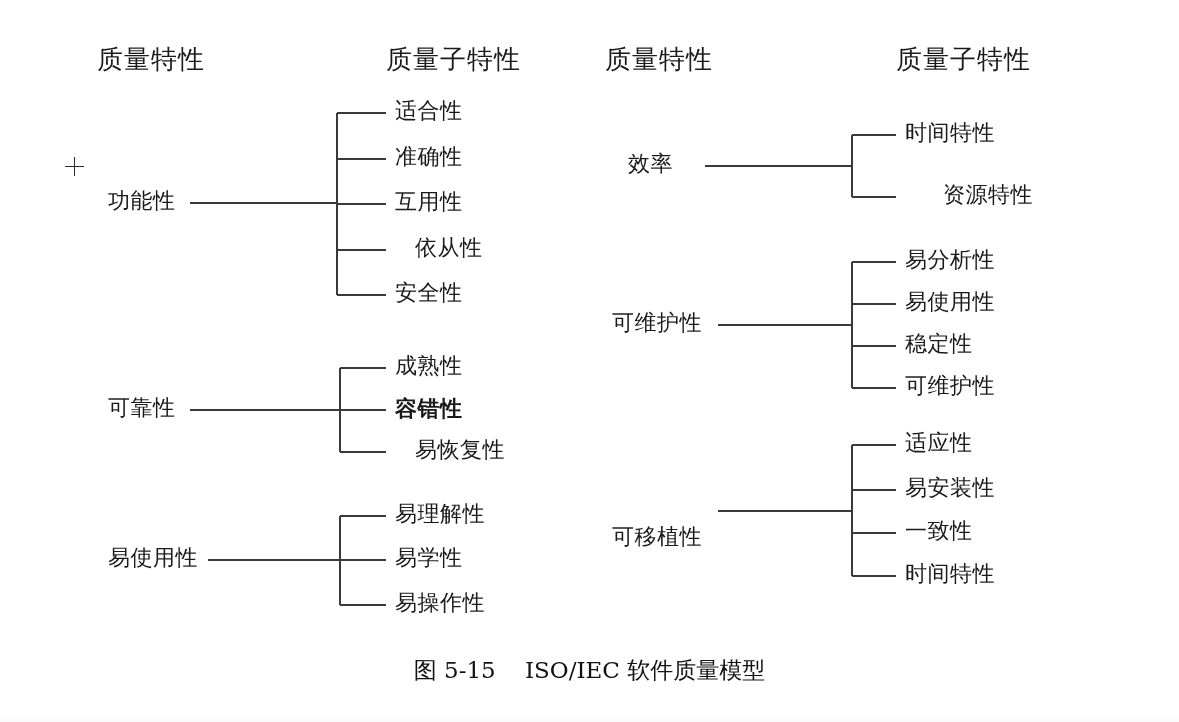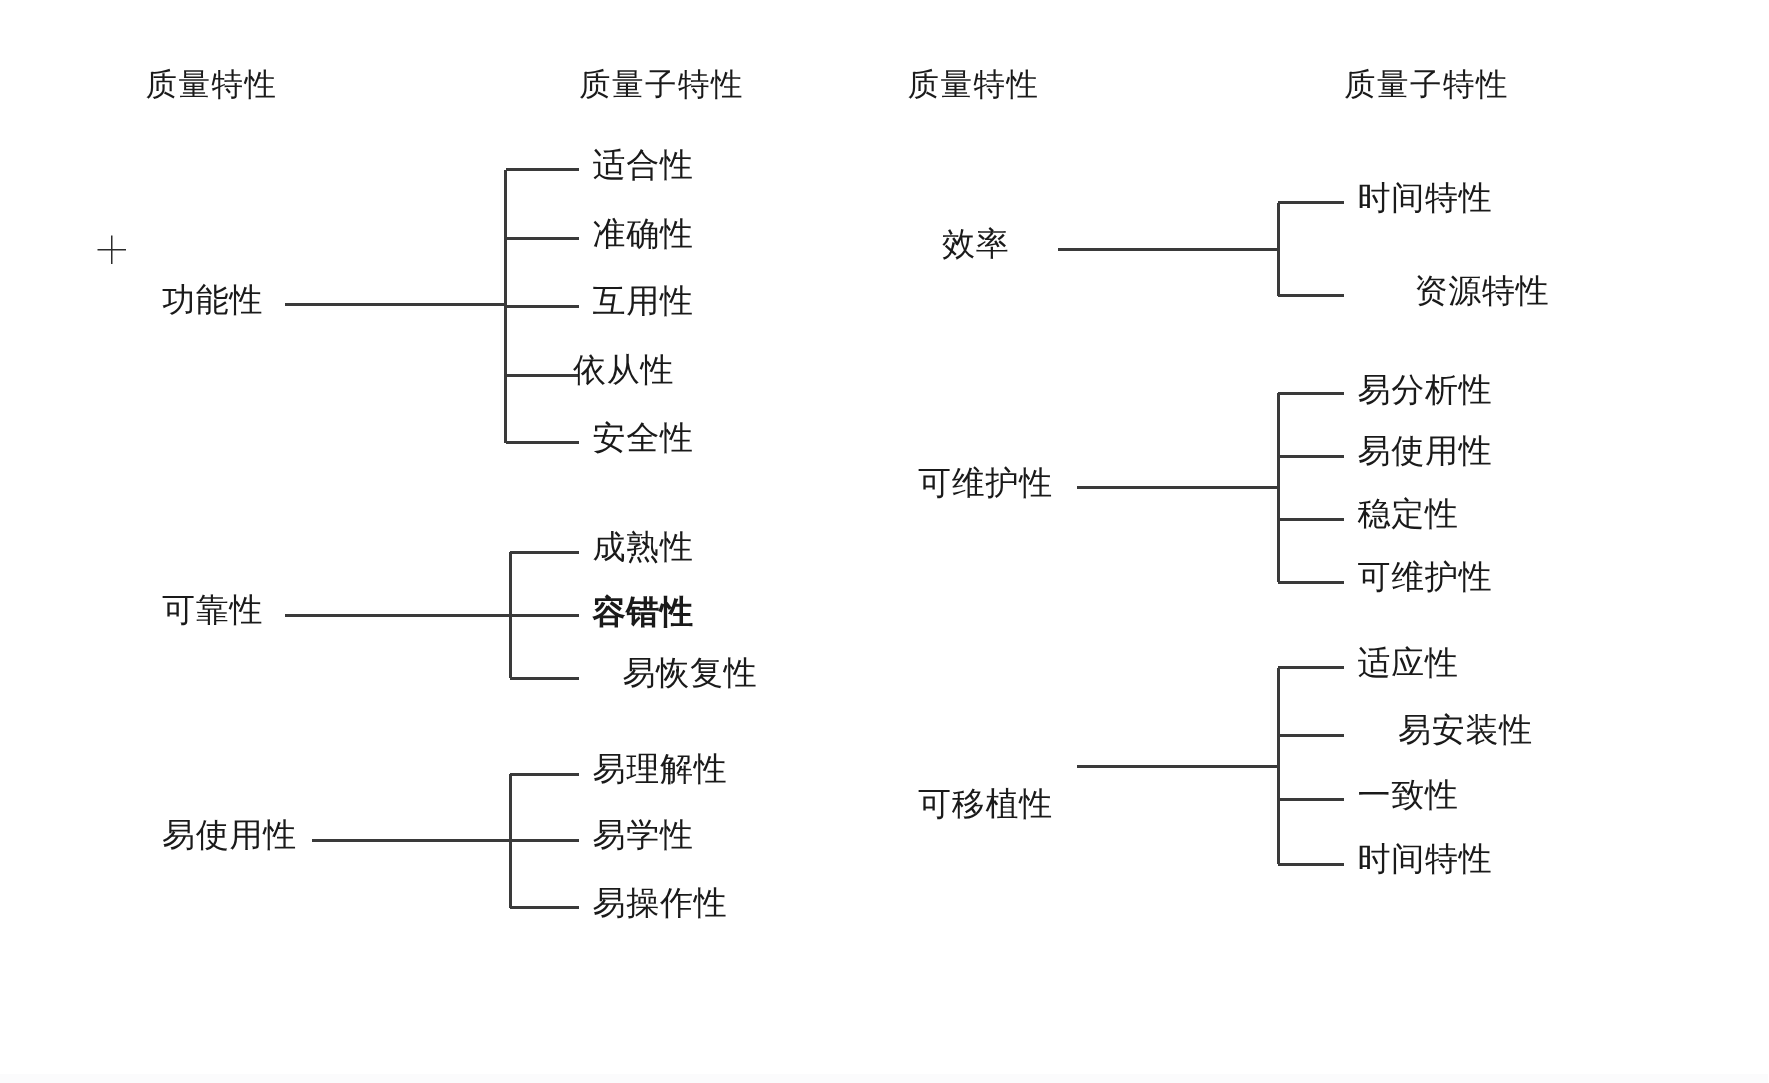--- a/index.html
+++ b/index.html
@@ -21,21 +21,21 @@
   }
   #diagram-svg {
     position: absolute;
     left: 0;
     top: 0;
     width: 1179px;
     height: 722px;
   }
   .col-header {
     position: absolute;
-    font-size: 21px;
+    font-size: 26px;
     letter-spacing: 1px;
     white-space: nowrap;
     color: #1a1a1a;
   }
   .node-label {
     position: absolute;
     font-size: 22px;
     white-space: nowrap;
     color: #1a1a1a;
     line-height: 1;
@@ -130,42 +130,43 @@
       <div class="col-header" style="left: 97px; top: 42px;">质量特性</div>
       <div class="col-header" style="left: 386px; top: 42px;">质量子特性</div>
       <div class="col-header" style="left: 605px; top: 42px;">质量特性</div>
       <div class="col-header" style="left: 896px; top: 42px;">质量子特性</div>
     </div>
   <div id="labels-layer">
       <div class="node-label parent-label" style="left: 108px; top: 190px;">功能性</div>
       <div class="node-label child-label" style="left: 395px; top: 100px;">适合性</div>
       <div class="node-label child-label" style="left: 395px; top: 146px;">准确性</div>
       <div class="node-label child-label" style="left: 395px; top: 191px;">互用性</div>
-      <div class="node-label child-label" style="left: 382px; top: 237px;">依从性</div>
+      <div class="node-label child-label" style="left: 415px; top: 237px;">依从性</div>
       <div class="node-label child-label" style="left: 395px; top: 282px;">安全性</div>
       <div class="node-label parent-label" style="left: 108px; top: 397px;">可靠性</div>
       <div class="node-label child-label" style="left: 395px; top: 355px;">成熟性</div>
       <div class="node-label child-label" style="left: 395px; top: 397px; font-weight: bold;">容错性</div>
       <div class="node-label child-label" style="left: 415px; top: 439px;">易恢复性</div>
       <div class="node-label parent-label" style="left: 108px; top: 547px;">易使用性</div>
       <div class="node-label child-label" style="left: 395px; top: 503px;">易理解性</div>
       <div class="node-label child-label" style="left: 395px; top: 547px;">易学性</div>
       <div class="node-label child-label" style="left: 395px; top: 592px;">易操作性</div>
       <div class="node-label parent-label" style="left: 628px; top: 153px;">效率</div>
       <div class="node-label child-label" style="left: 905px; top: 122px;">时间特性</div>
       <div class="node-label child-label" style="left: 905px; top: 184px; margin-left: 38px;">资源特性</div>
       <div class="node-label parent-label" style="left: 612px; top: 312px;">可维护性</div>
       <div class="node-label child-label" style="left: 905px; top: 249px; font-family: Liberation Serif, serif;">易分析性</div>
       <div class="node-label child-label" style="left: 905px; top: 291px;">易使用性</div>
       <div class="node-label child-label" style="left: 905px; top: 333px;">稳定性</div>
       <div class="node-label child-label" style="left: 905px; top: 375px;">可维护性</div>
       <div class="node-label parent-label" style="left: 612px; top: 498px; margin-top: 28px;">可移植性</div>
       <div class="node-label child-label" style="left: 905px; top: 432px;">适应性</div>
-      <div class="node-label child-label" style="left: 932px; top: 477px;">易安装性</div>
+      <div class="node-label child-label" style="left: 905px; top: 477px;">易安装性</div>
       <div class="node-label child-label" style="left: 905px; top: 520px;">一致性</div>
       <div class="node-label child-label" style="left: 905px; top: 563px;">时间特性</div>
     </div>
 
   <div class="cursor-mark" id="cursor" style="left: 65px; top: 157px;"></div>
 
+  <div class="caption">图 5-15    ISO/IEC 软件质量模型</div>
 
   <div class="bottom-edge"></div>
 </div>
 
 </body></html>

